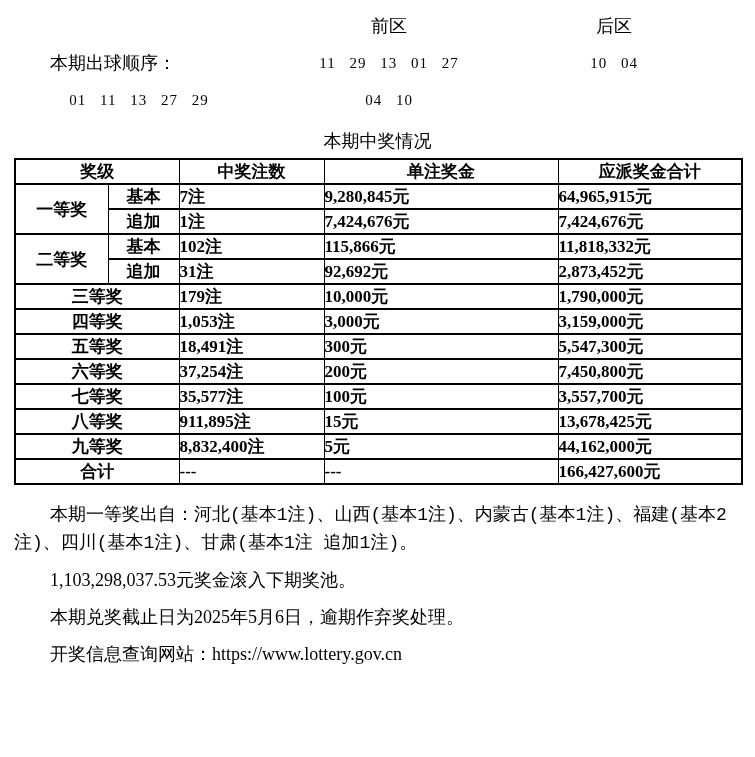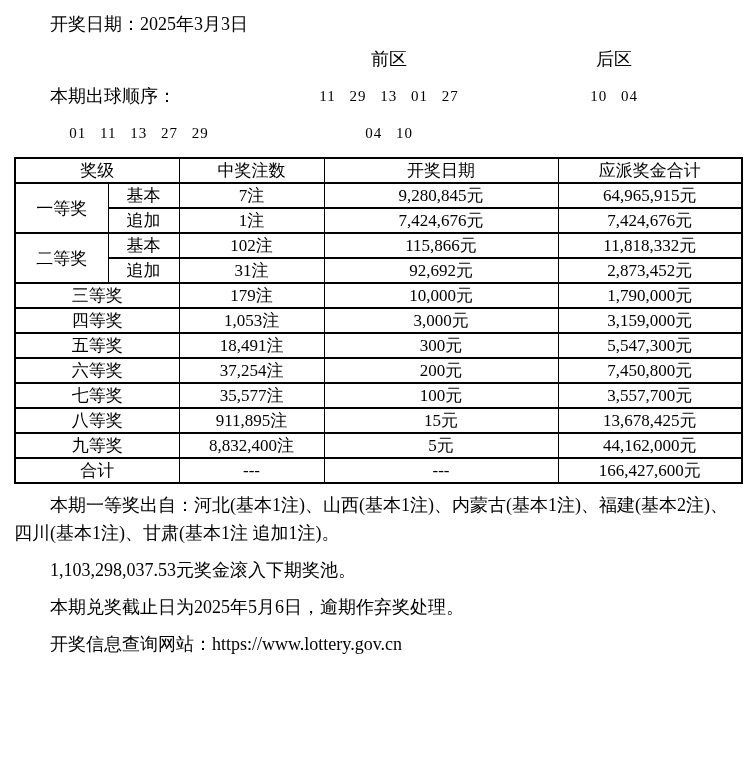--- a/index.html
+++ b/index.html
@@ -57,78 +57,78 @@
   table.prize {
     border-collapse: collapse;
     table-layout: fixed;
     width: 727px;
     margin-top: 5px;
     border: 2px solid #000;
   }
   table.prize th, table.prize td {
     border: solid #000;
     border-width: 2px 1px;
-    font-weight: normal;
+    font-weight: bold;
     font-size: 17px;
     height: 23px;
     padding: 0;
     overflow: hidden;
     white-space: nowrap;
   }
   table.prize th { text-align: center; }
   td.lvl, td.sub { text-align: center; }
-  td.num { text-align: center; padding-right: 8px; }
+  td.num { text-align: left; padding-right: 8px; }
 
   
   .note {
     margin: 0;
     margin-top: 9px;
     text-indent: 36px;
     line-height: 28px;
   }
-  .note.first { margin-top: 7px; }
+  .note.first { margin-top: 16px; font-family: Liberation Mono, monospace; }
 </style>
 </head>
 <body>
 
 <div class="page">
 
-  <p class="topline">开奖日期：2025年3月3日</p>
 
   <div class="ballgrid">
     <div class="bg-row">
       <div class="bg-label"></div>
       <div class="bg-front">前区</div>
       <div class="bg-back">后区</div>
     </div>
     <div class="bg-row">
       <div class="bg-label">本期出球顺序：</div>
       <div class="bg-front ball-numbers">11 29 13 01 27</div>
       <div class="bg-back ball-numbers">10 04</div>
     </div>
     <div class="bg-row">
       <div class="bg-front ball-numbers">01 11 13 27 29</div>
       <div class="bg-back ball-numbers">04 10</div>
     </div>
   </div>
 
+  <div class="table-title">本期中奖情况</div>
 
   <table class="prize">
     <colgroup>
       <col style="width:93px">
         <col style="width:71px">
         <col style="width:145px">
         <col style="width:234px">
         <col style="width:184px">
     </colgroup>
     <tbody>
       <tr>
         <th colspan="2">奖级</th>
         <th>中奖注数</th>
-        <th>开奖日期</th>
+        <th>单注奖金</th>
         <th>应派奖金合计</th>
       </tr>
       <tr>
         <td class="lvl" rowspan="2">一等奖</td>
         <td class="sub">基本</td>
         <td class="num">7注</td>
         <td class="num">9,280,845元</td>
         <td class="num">64,965,915元</td>
       </tr>
       <tr>

